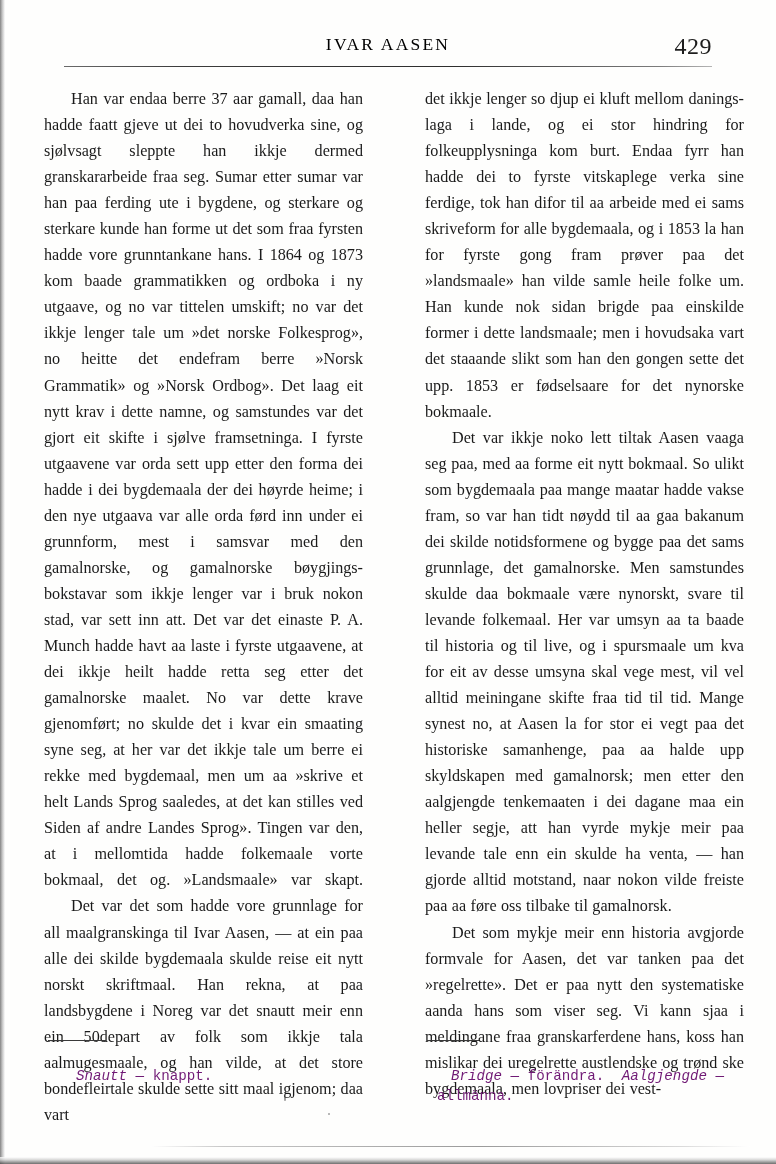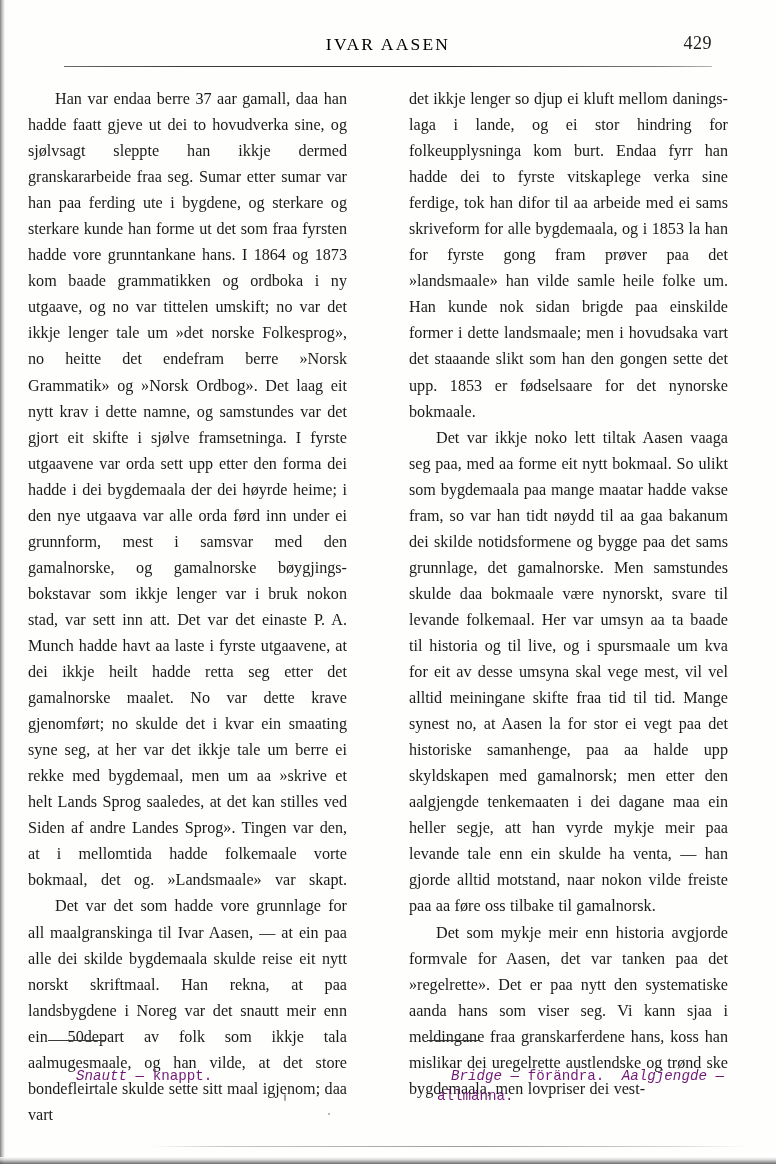--- a/index.html
+++ b/index.html
@@ -52,37 +52,37 @@
     left: 0; right: 0;
     text-align: center;
     font-size: 17.5px;
     letter-spacing: 2.2px;
     color: #000000;
   }
   .head-folio {
     position: absolute;
     right: 0;
     top: -1px;
-    font-size: 18px;
+    font-size: 24px;
     letter-spacing: .5px;
     color: #1d1d1d;
   }
   .head-rule {
     position: absolute;
     left: 64px;
     top: 66px;
     width: 648px;
     height: 1px;
     background: linear-gradient(to right, #6a6a6a 0%, #3c3c3c 18%, #2e2e2e 60%, #7d7d7d 92%, #b5b5b5 100%);
   }
 
   
   .columns {
     position: absolute;
-    left: 28px;
+    left: 44px;
     top: 86px;
     width: 700px;
     display: flex;
     justify-content: space-between;
   }
   .col {
     width: 319px;
   }
   .col p {
     margin: 0;

